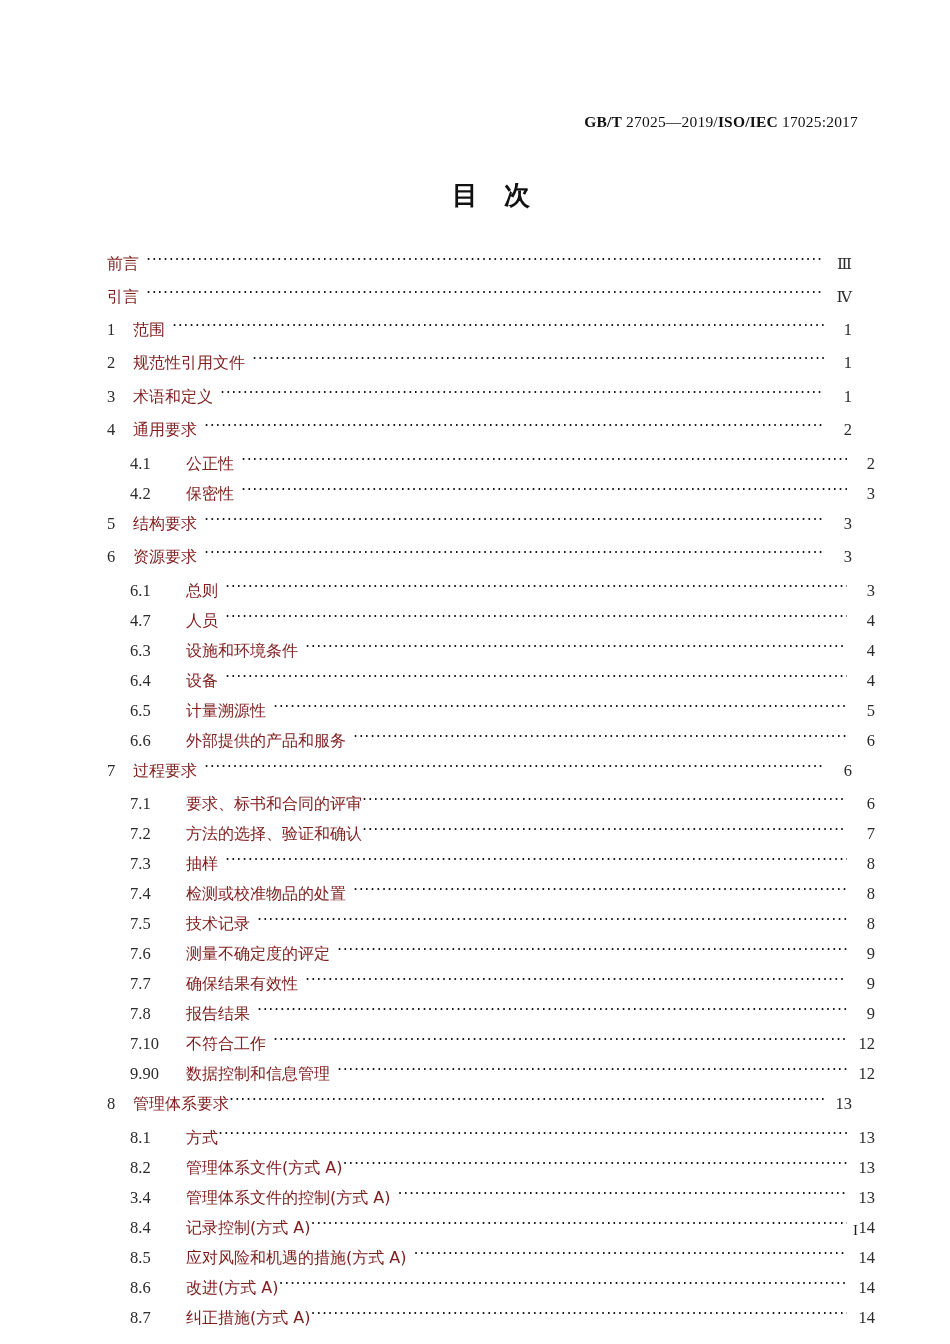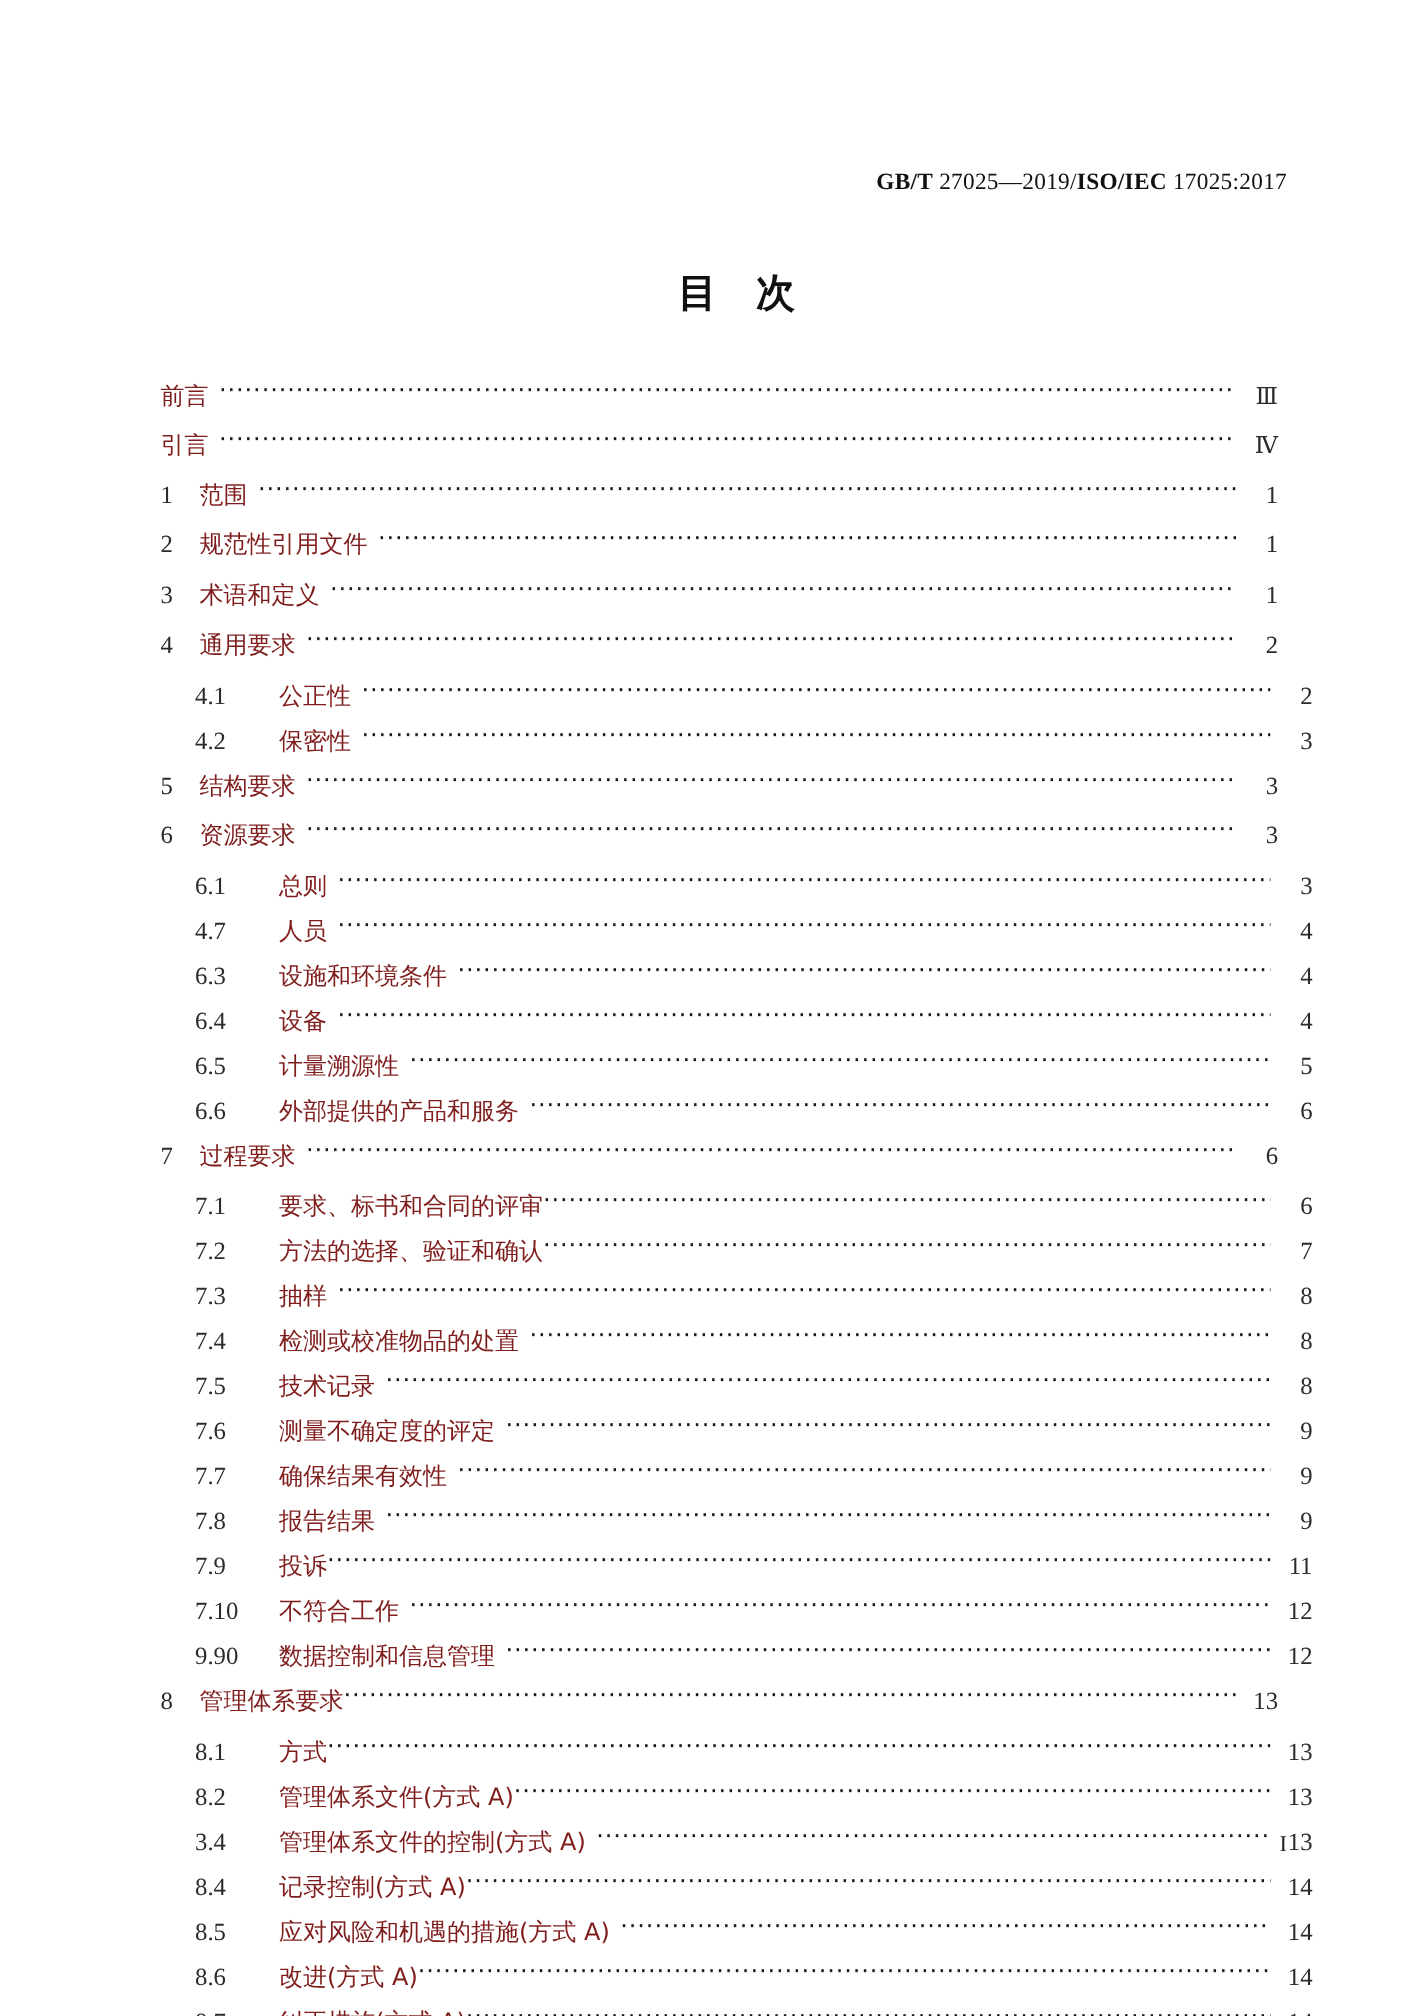--- a/index.html
+++ b/index.html
@@ -295,26 +295,20 @@
         <span class="label">确保结果有效性</span>
         <span class="leader"></span>
         <span class="page-no">9</span>
       </div>
       <div class="toc-row lvl1 gap">
         <span class="num">7.8</span>
         <span class="label">报告结果</span>
         <span class="leader"></span>
         <span class="page-no">9</span>
       </div>
-      <div class="toc-row lvl1 tight">
-        <span class="num">7.9</span>
-        <span class="label">投诉</span>
-        <span class="leader"></span>
-        <span class="page-no">11</span>
-      </div>
       <div class="toc-row lvl1 gap">
         <span class="num">7.10</span>
         <span class="label">不符合工作</span>
         <span class="leader"></span>
         <span class="page-no">12</span>
       </div>
       <div class="toc-row lvl1 gap">
         <span class="num">9.90</span>
         <span class="label">数据控制和信息管理</span>
         <span class="leader"></span>

